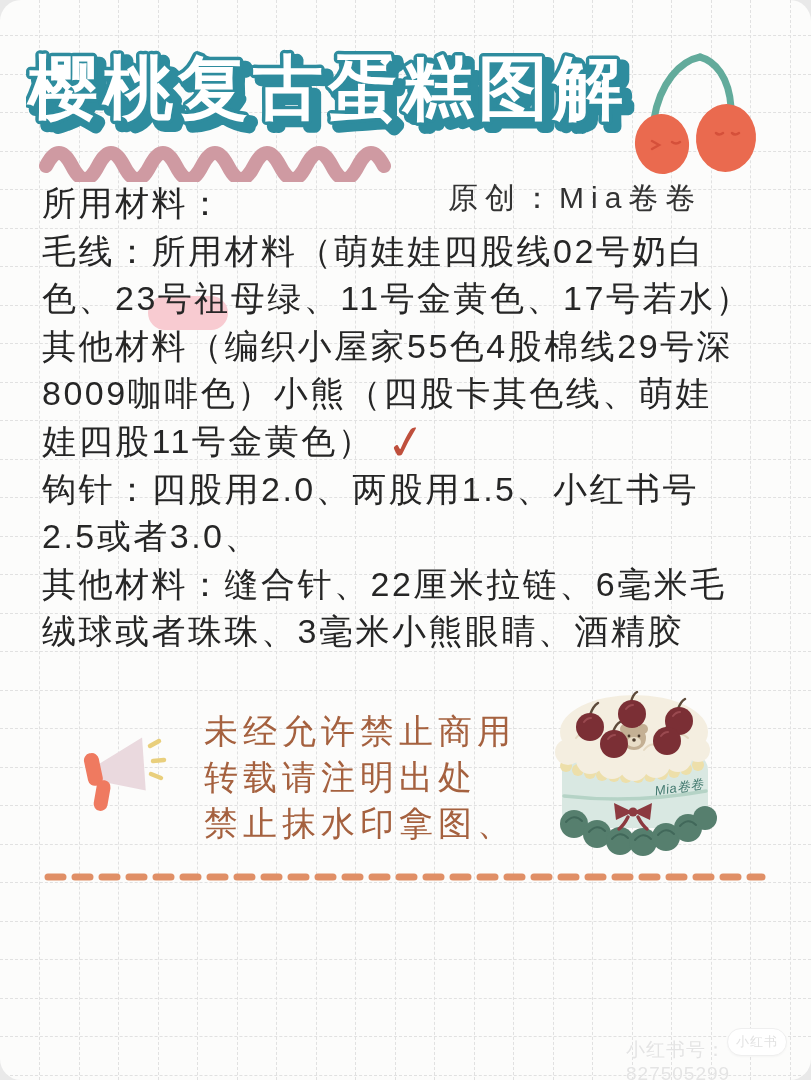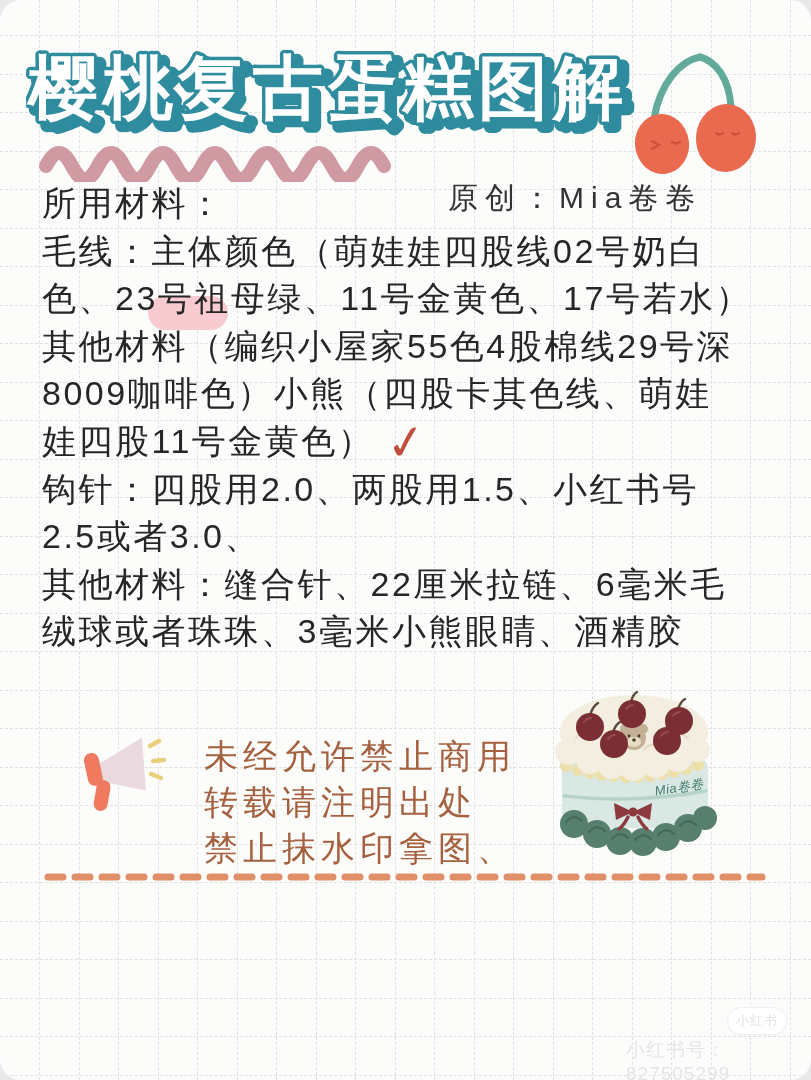--- a/index.html
+++ b/index.html
@@ -46,37 +46,37 @@
   }
   .check{
     display:inline-block;color:#bf4f3c;font-weight:bold;font-size:48px;
     margin-left:12px;vertical-align:-6px;line-height:0;
     transform:rotate(-8deg);
   }
 
   
   .notice{
     position:absolute;left:204px;top:708px;z-index:2;
-    font-size:34px;line-height:46px;letter-spacing:5px;color:#a5613f;margin-top:25px;
+    font-size:34px;line-height:46px;letter-spacing:5px;color:#a5613f;
   }
   .megaphone{position:absolute;left:76px;top:730px;z-index:2;}
 
   
   .cake{position:absolute;left:548px;top:690px;z-index:2;}
   .cake-label{
     font-family:"Liberation Sans","DejaVu Sans",sans-serif;
     font-size:13px;font-style:italic;fill:#447a70;letter-spacing:0.5px;
   }
 
   
   .divider{position:absolute;left:40px;top:868px;z-index:2;}
 
   
   .wm-badge{
-    position:absolute;left:727px;top:1007px;width:58px;height:26px;z-index:2;
+    position:absolute;left:727px;top:1028px;width:58px;height:26px;z-index:2;
     background:#ffffff;border:1px solid #efefef;border-radius:14px;
     font-size:13px;color:#e2e2e2;display:flex;align-items:center;justify-content:center;
     letter-spacing:1px;box-shadow:0 1px 2px rgba(0,0,0,0.03);
   }
   .wm-id{
     position:absolute;left:626px;top:1037px;z-index:2;
     font-size:19px;letter-spacing:1px;color:#e4e4e4;
     text-shadow:0 1px 1px rgba(255,255,255,0.9);
   }
 </style>
@@ -155,21 +155,21 @@
   <svg class="wave-svg" width="390" height="48" viewBox="0 0 390 48">
     <path d="M10,32 q13,-26 26,0 t26,0 t26,0 t26,0 t26,0 t26,0 t26,0 t26,0 t26,0 t26,0 t26,0 t26,0 t26,0" fill="none" stroke="#cf9aa2" stroke-width="14" stroke-linecap="round"></path>
   </svg>
 
   <div class="credit">原创：Mia卷卷</div>
 
   <div class="highlight"></div>
 
   <div class="materials">
     <div>所用材料：</div>
-    <div>毛线：主体颜色（萌娃娃四股线02号奶白</div>
+    <div>毛线：所用材料（萌娃娃四股线02号奶白</div>
     <div>色、23号祖母绿、11号金黄色、17号若水）</div>
     <div>其他材料（编织小屋家55色4股棉线29号深</div>
     <div>8009咖啡色）小熊（四股卡其色线、萌娃</div>
     <div>
       <span>娃四股11号金黄色）</span><span class="check">✓</span>
     </div>
     <div>钩针：四股用2.0、两股用1.5、小红书号</div>
     <div>2.5或者3.0、</div>
     <div>其他材料：缝合针、22厘米拉链、6毫米毛</div>
     <div>绒球或者珠珠、3毫米小熊眼睛、酒精胶</div>

